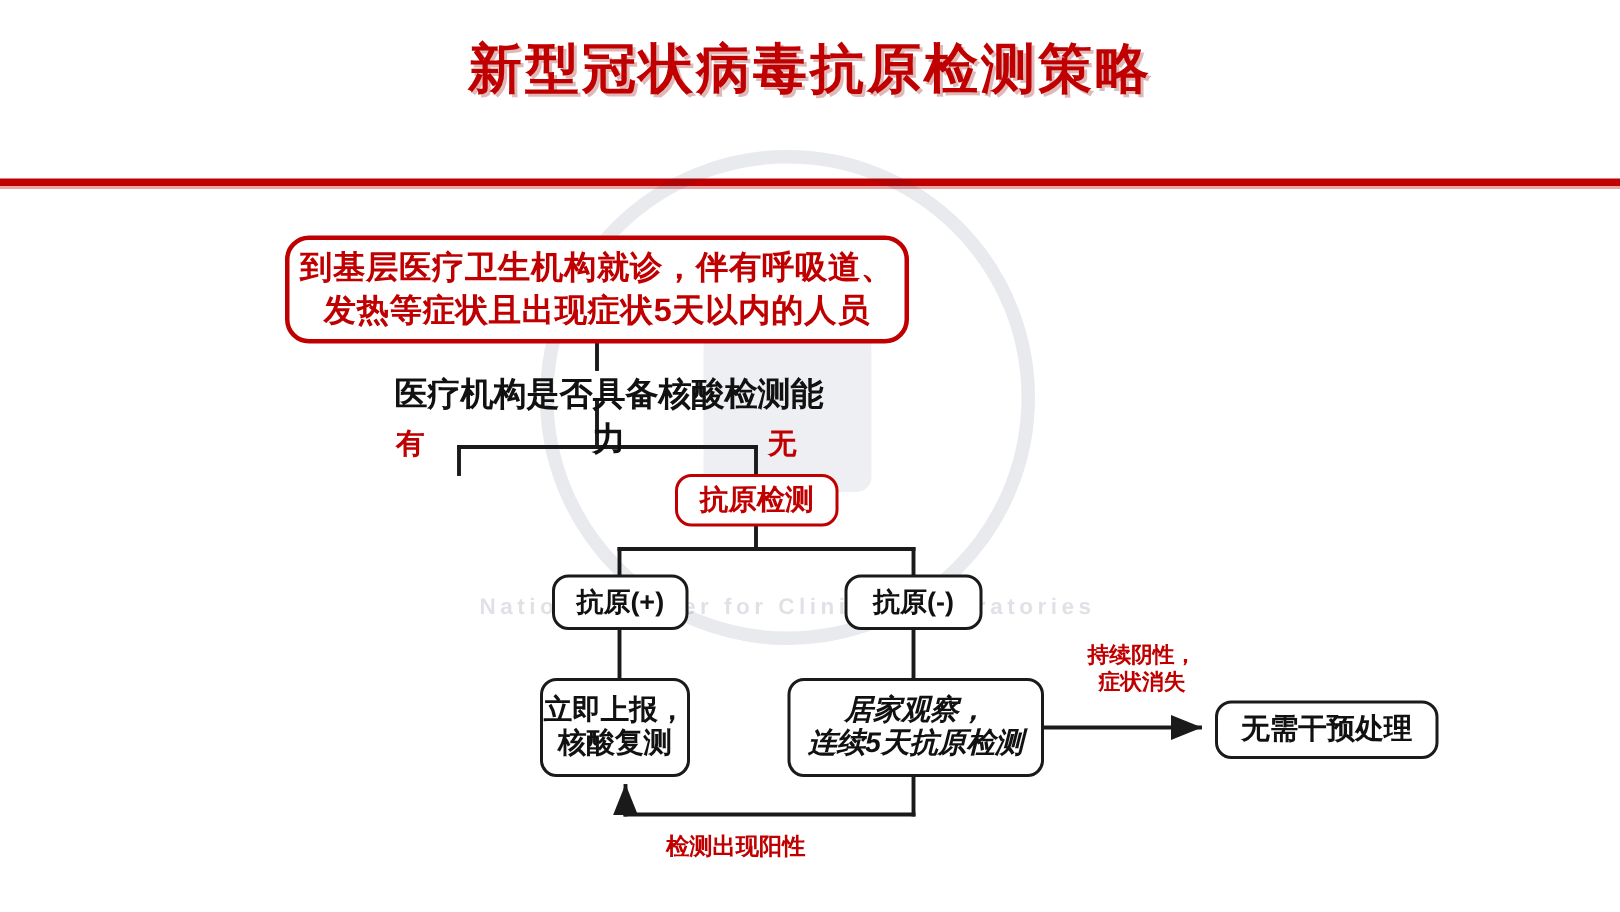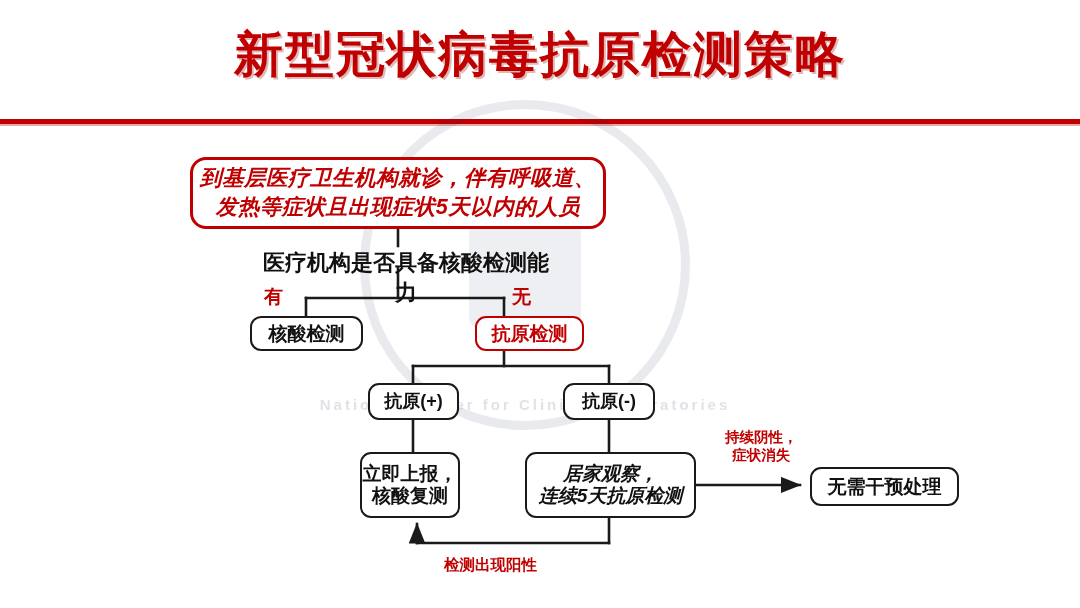--- a/index.html
+++ b/index.html
@@ -18,21 +18,21 @@
     overflow: hidden;
   }
 
   
   .title {
     position: absolute;
     left: 0;
     top: 22px;
     width: 1080px;
     text-align: center;
-    font-size: 49px;
+    font-size: 36px;
     font-weight: bold;
     letter-spacing: 2px;
     color: #c00000;
     text-shadow: 2px 2px 0 rgba(150,20,20,0.30);
     white-space: nowrap;
   }
   .header-rule {
     position: absolute;
     left: 0;
     top: 119px;
@@ -126,30 +126,28 @@
     border: 2.5px solid #1a1a1a;
     border-radius: 11px;
     font-weight: bold;
     line-height: 1.15;
     color: #111111;
     white-space: pre-line;
   }
   .node.red-node {
     border-color: #c00000;
     color: #c00000;
-    margin-left: 25px;
   }
   .node.red-banner {
     border: 3px solid #c00000;
     border-radius: 16px;
     color: #c00000;
     font-size: 21.5px;
     letter-spacing: 0.5px;
     line-height: 1.35;
-    font-style: italic;
   }
 
   .plain-label {
     position: absolute;
     font-weight: bold;
     color: #111111;
     white-space: pre-line;
     text-align: center;
   }
   .edge-label {
@@ -224,21 +222,20 @@
   </svg>
 
   <div class="node red-banner" id="node-entry">到基层医疗卫生机构就诊，伴有呼吸道、
 发热等症状且出现症状5天以内的人员</div>
 
   <div class="plain-label" id="label-capability">医疗机构是否具备核酸检测能力</div>
 
   <div class="edge-label" id="label-you">有</div>
   <div class="edge-label" id="label-wu">无</div>
 
-  <div class="node" id="node-nat">核酸检测</div>
   <div class="node red-node" id="node-ag">抗原检测</div>
 
   <div class="node" id="node-ag-pos">抗原(+)</div>
   <div class="node" id="node-ag-neg">抗原(-)</div>
 
   <div class="node" id="node-report">立即上报，
 核酸复测</div>
   <div class="node" id="node-home">居家观察，
 连续5天抗原检测</div>
 

